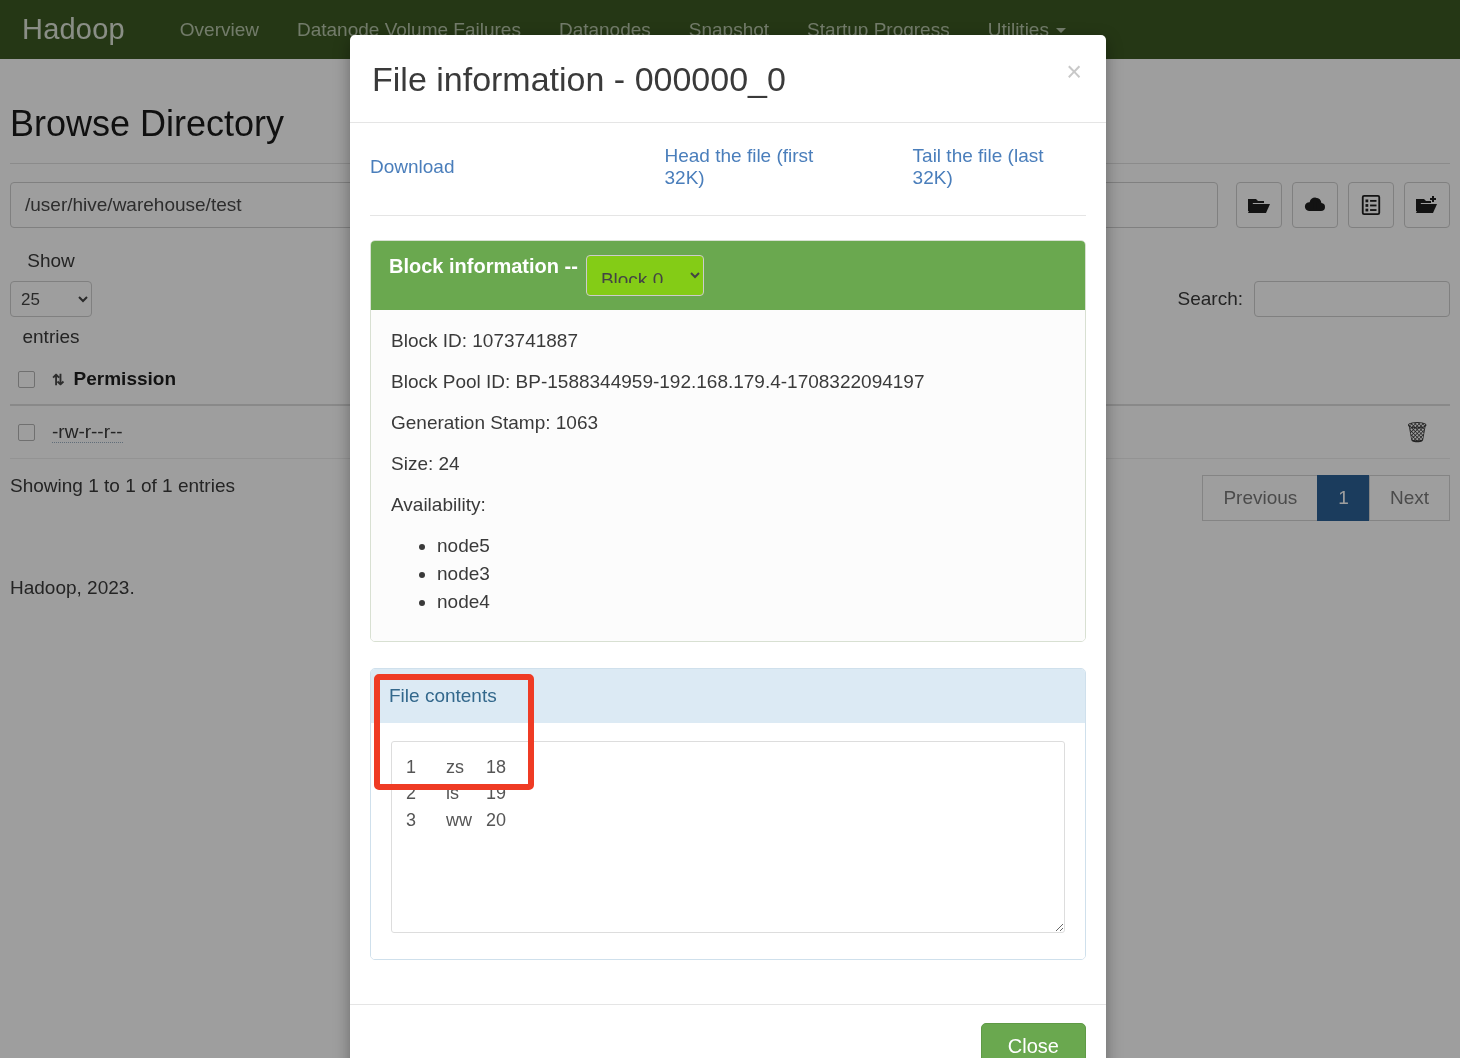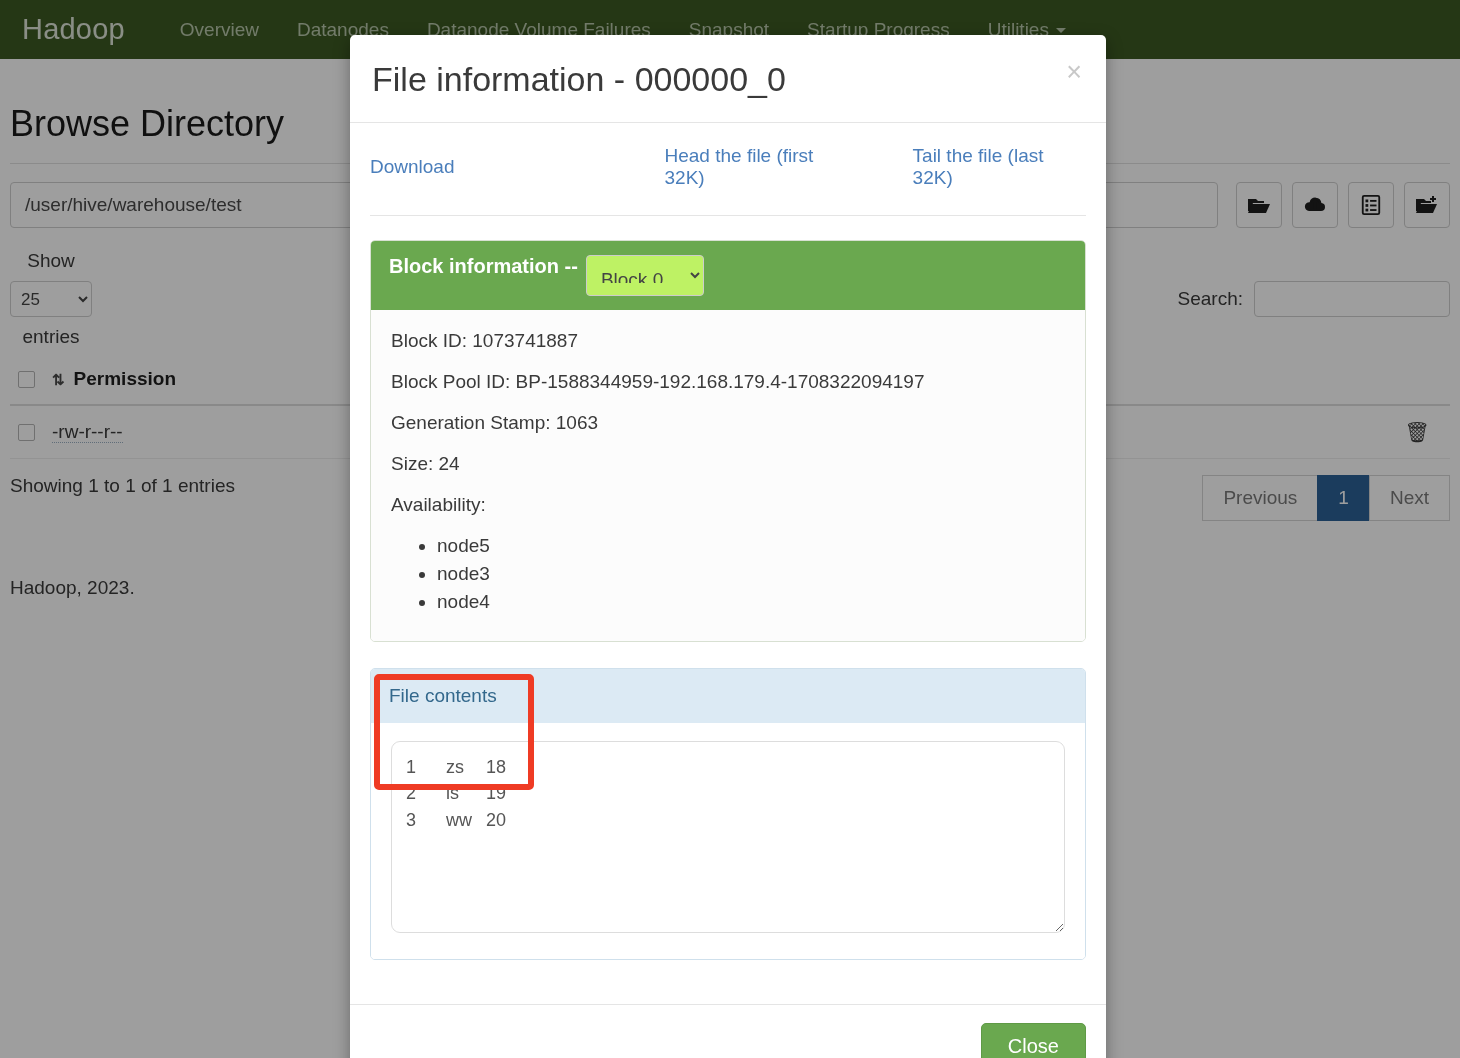--- a/index.html
+++ b/index.html
@@ -292,21 +292,21 @@
     color: #ffffff;
     font-size: 20px;
     font-weight: bold;
     margin-right: 8px;
   }
   .block-select {
     height: 41px;
     min-width: 118px;
     border: 1px solid #ccc;
     border-radius: 4px;
-    background: #bef264;
+    background: #84cc16;
     font-size: 19px;
     color: #444;
     padding: 12px 10px;
     font-family: "Liberation Sans", sans-serif;
   }
   .panel-body {
     background: #fcfcfc;
     padding: 20px 20px 22px 20px;
     font-size: 19px;
     color: #3a3a3a;
@@ -324,21 +324,21 @@
     font-size: 19px;
   }
   .panel-body-white {
     background: #fff;
     padding: 18px 20px 22px 20px;
   }
   .file-textarea {
     width: 100%;
     height: 192px;
     border: 1px solid #dddddd;
-    border-radius: 9px;
+    border-radius: 3px;
     background: #fff;
     padding: 12px 14px;
     font-family: "Liberation Sans", sans-serif;
     font-size: 18px;
     color: #555;
     line-height: 1.48;
     resize: vertical;
     outline: none;
     white-space: pre;
     tab-size: 8;
@@ -375,22 +375,22 @@
 </style>
 </head>
 <body>
 
 <div id="page-root">
 
   <div class="navbar">
     <a class="brand" href="#">Hadoop</a>
     <div class="nav-links">
       <a class="nav-link" href="#">Overview</a>
+      <a class="nav-link" href="#">Datanode Volume Failures</a>
       <a class="nav-link" href="#">Datanodes</a>
-      <a class="nav-link" href="#">Datanode Volume Failures</a>
       <a class="nav-link" href="#">Snapshot</a>
       <a class="nav-link" href="#">Startup Progress</a>
       <a class="nav-link" href="#"><span>Utilities</span><span class="caret"></span></a>
     </div>
   </div>
 
   <div class="container">
     <h1 class="page-title">Browse Directory</h1>
     <div class="title-rule"></div>
 

